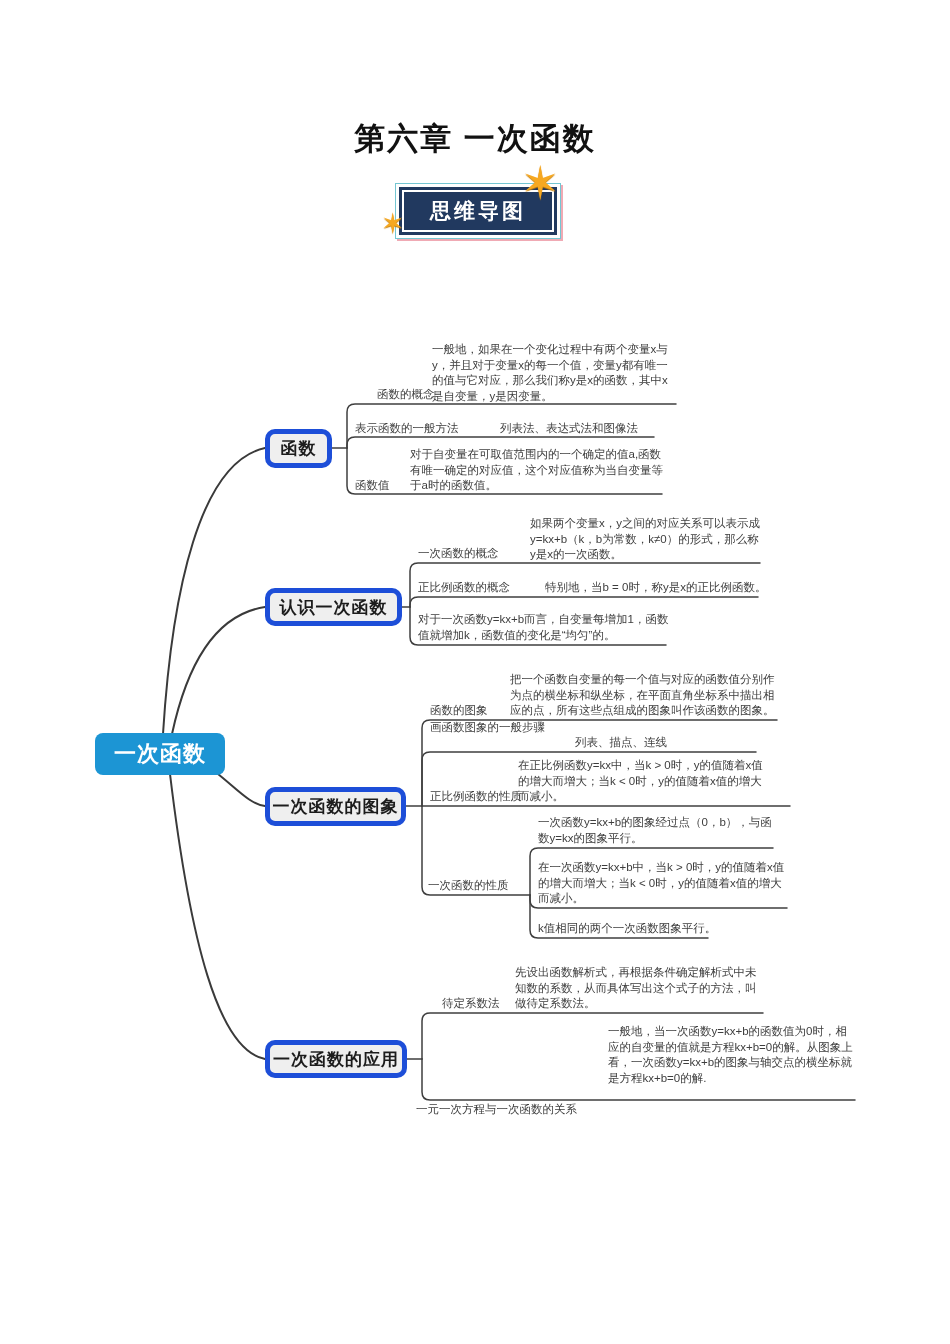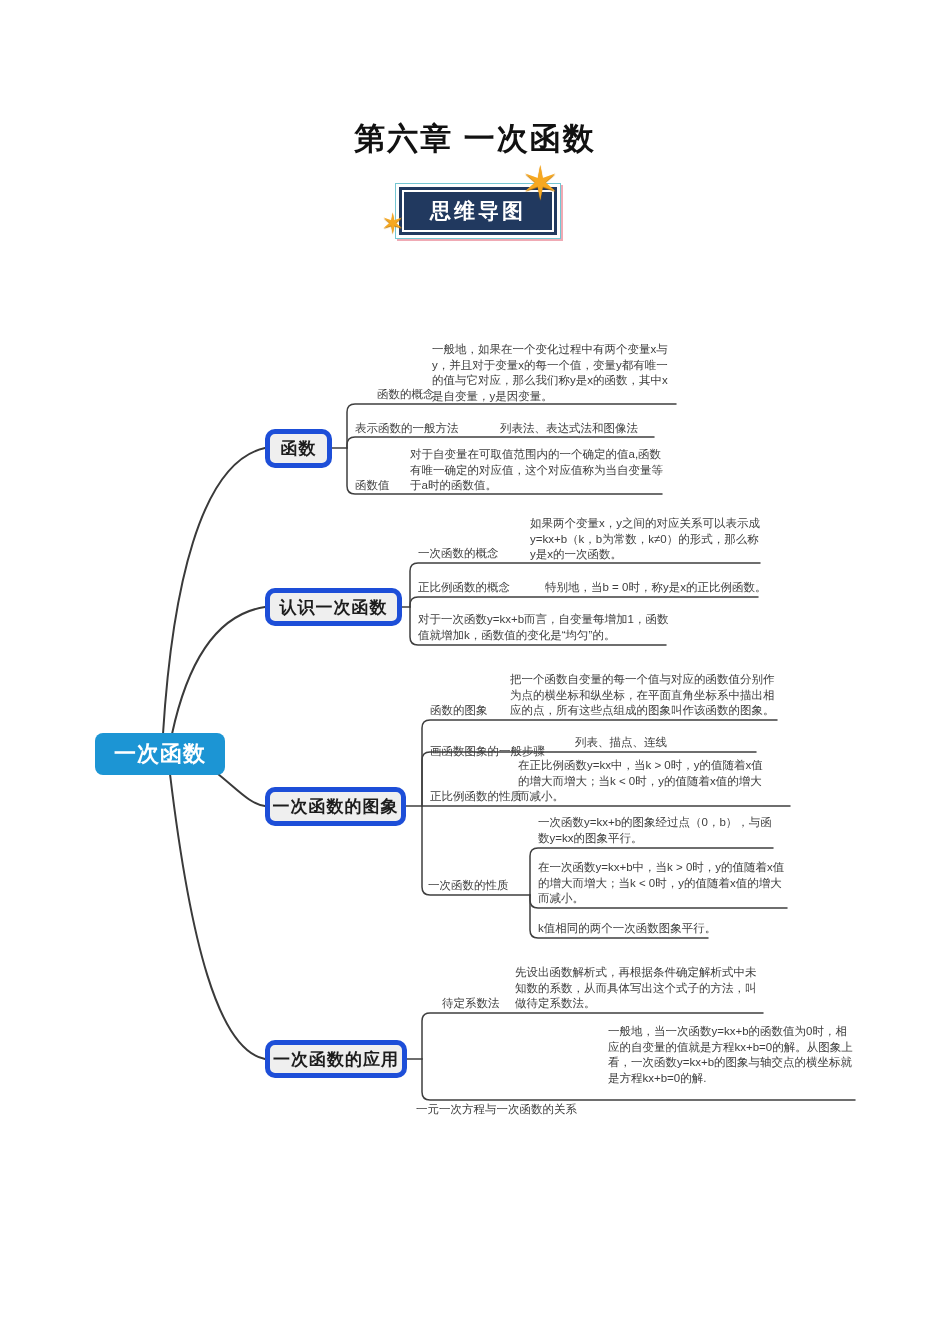--- a/index.html
+++ b/index.html
@@ -98,21 +98,21 @@
   <div class="txt" style="left:410px;top:447px;width:255px;">对于自变量在可取值范围内的一个确定的值a,函数有唯一确定的对应值，这个对应值称为当自变量等于a时的函数值。</div>
 
   <div class="lbl" style="left:418px;top:546px;">一次函数的概念</div>
   <div class="txt" style="left:530px;top:516px;width:232px;">如果两个变量x，y之间的对应关系可以表示成y=kx+b（k，b为常数，k≠0）的形式，那么称y是x的一次函数。</div>
   <div class="lbl" style="left:418px;top:580px;">正比例函数的概念</div>
   <div class="txt" style="left:545px;top:580px;white-space:nowrap;">特别地，当b = 0时，称y是x的正比例函数。</div>
   <div class="txt" style="left:418px;top:612px;width:252px;">对于一次函数y=kx+b而言，自变量每增加1，函数值就增加k，函数值的变化是“均匀”的。</div>
 
   <div class="lbl" style="left:430px;top:703px;">函数的图象</div>
   <div class="txt" style="left:510px;top:672px;width:270px;">把一个函数自变量的每一个值与对应的函数值分别作为点的横坐标和纵坐标，在平面直角坐标系中描出相应的点，所有这些点组成的图象叫作该函数的图象。</div>
-  <div class="lbl" style="left:430px;top:744px;">画函数图象的一般步骤</div>
+  <div class="lbl" style="left:430px;top:720px;">画函数图象的一般步骤</div>
   <div class="txt" style="left:575px;top:735px;white-space:nowrap;">列表、描点、连线</div>
   <div class="lbl" style="left:430px;top:789px;">正比例函数的性质</div>
   <div class="txt" style="left:518px;top:758px;width:250px;">在正比例函数y=kx中，当k &gt; 0时，y的值随着x值的增大而增大；当k &lt; 0时，y的值随着x值的增大而减小。</div>
   <div class="lbl" style="left:428px;top:878px;">一次函数的性质</div>
   <div class="txt" style="left:538px;top:815px;width:242px;">一次函数y=kx+b的图象经过点（0，b），与函数y=kx的图象平行。</div>
   <div class="txt" style="left:538px;top:860px;width:252px;">在一次函数y=kx+b中，当k &gt; 0时，y的值随着x值的增大而增大；当k &lt; 0时，y的值随着x值的增大而减小。</div>
   <div class="txt" style="left:538px;top:921px;white-space:nowrap;">k值相同的两个一次函数图象平行。</div>
 
   <div class="lbl" style="left:442px;top:996px;">待定系数法</div>
   <div class="txt" style="left:515px;top:965px;width:252px;">先设出函数解析式，再根据条件确定解析式中未知数的系数，从而具体写出这个式子的方法，叫做待定系数法。</div>

